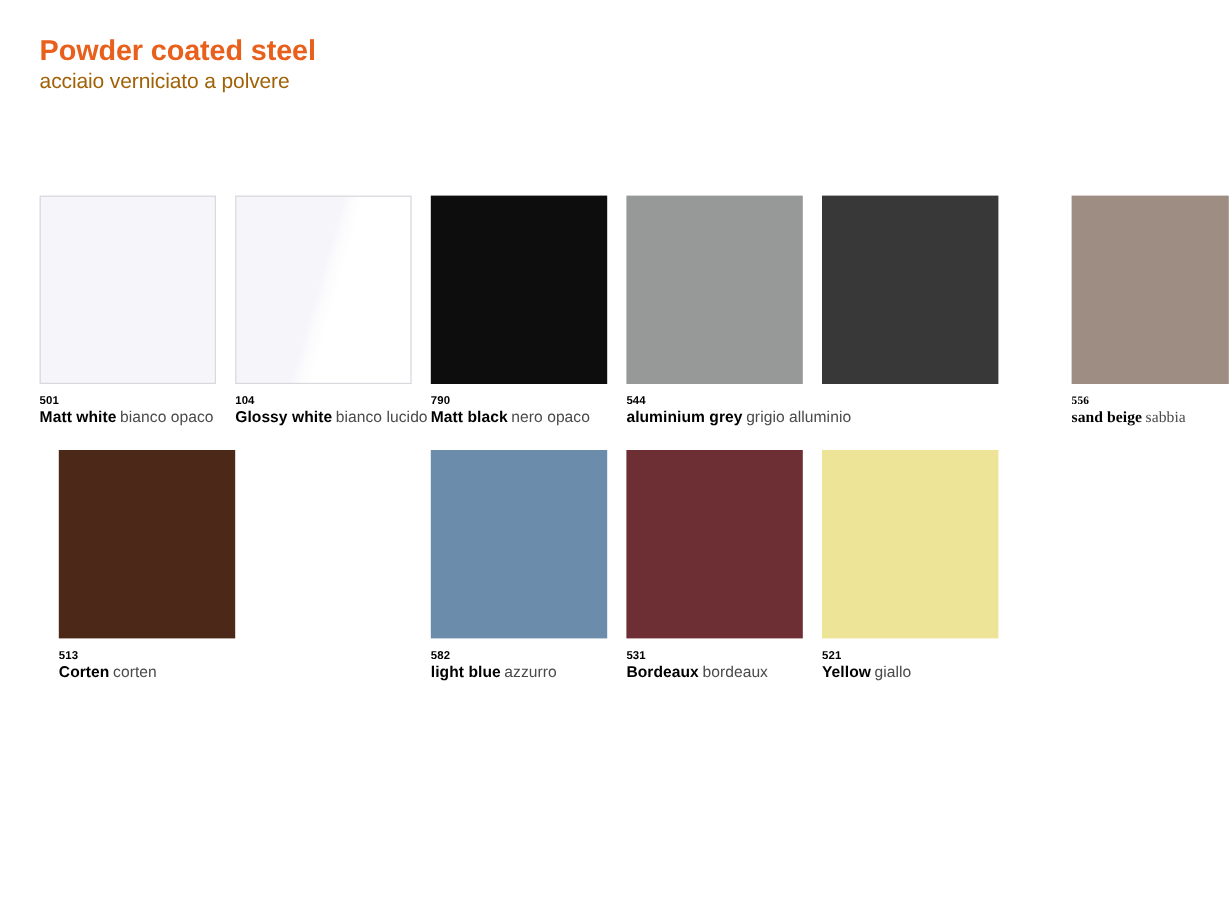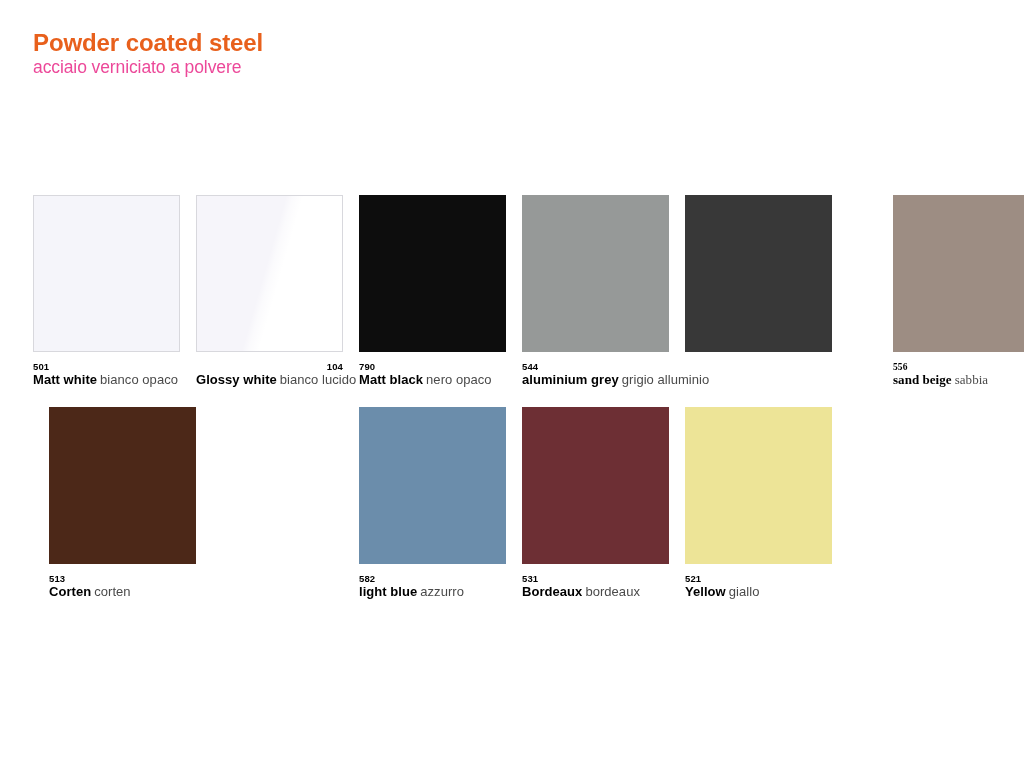--- a/index.html
+++ b/index.html
@@ -34,34 +34,33 @@
     font-size: 24px;
     font-weight: bold;
     color: #e8601c;
     line-height: 24px;
     letter-spacing: -0.1px;
     margin: 0;
   }
   .title-sub {
     font-size: 17.5px;
     font-weight: normal;
-    color: #ec4899;
+    color: #a16207;
     line-height: 22px;
     letter-spacing: -0.1px;
     margin: 0;
     margin-top: 1px;
   }
 
   
   .grid {
     position: absolute;
     left: 33px;
     top: 163px;
     width: 967px;
-    margin-top: 32px;
   }
   .row {
     position: relative;
     height: 212px;
   }
   .cell {
     position: absolute;
     top: 0;
     width: 147px;
   }
@@ -126,21 +125,21 @@
 
   <div class="grid">
     <div class="row">
         <div class="cell" style="left: 0px;">
           <div class="chip bordered" style="background: rgb(245, 245, 250);"></div>
           <div class="labels">
             <div class="code">501</div>
             <div class="names"><span class="name-en">Matt white</span><span class="name-it">bianco opaco</span></div>
           </div>
         </div>
-        <div class="cell" style="left: 163px; text-align: right;">
+        <div class="cell" style="left: 163px;">
           <div class="chip bordered" style="background: rgb(246, 245, 250);">
             <div class="gloss-overlay"></div>
           </div>
           <div class="labels">
             <div class="code">104</div>
             <div class="names"><span class="name-en">Glossy white</span><span class="name-it">bianco lucido</span></div>
           </div>
         </div>
         <div class="cell" style="left: 326px;">
           <div class="chip" style="background: rgb(13, 13, 13);"></div>

